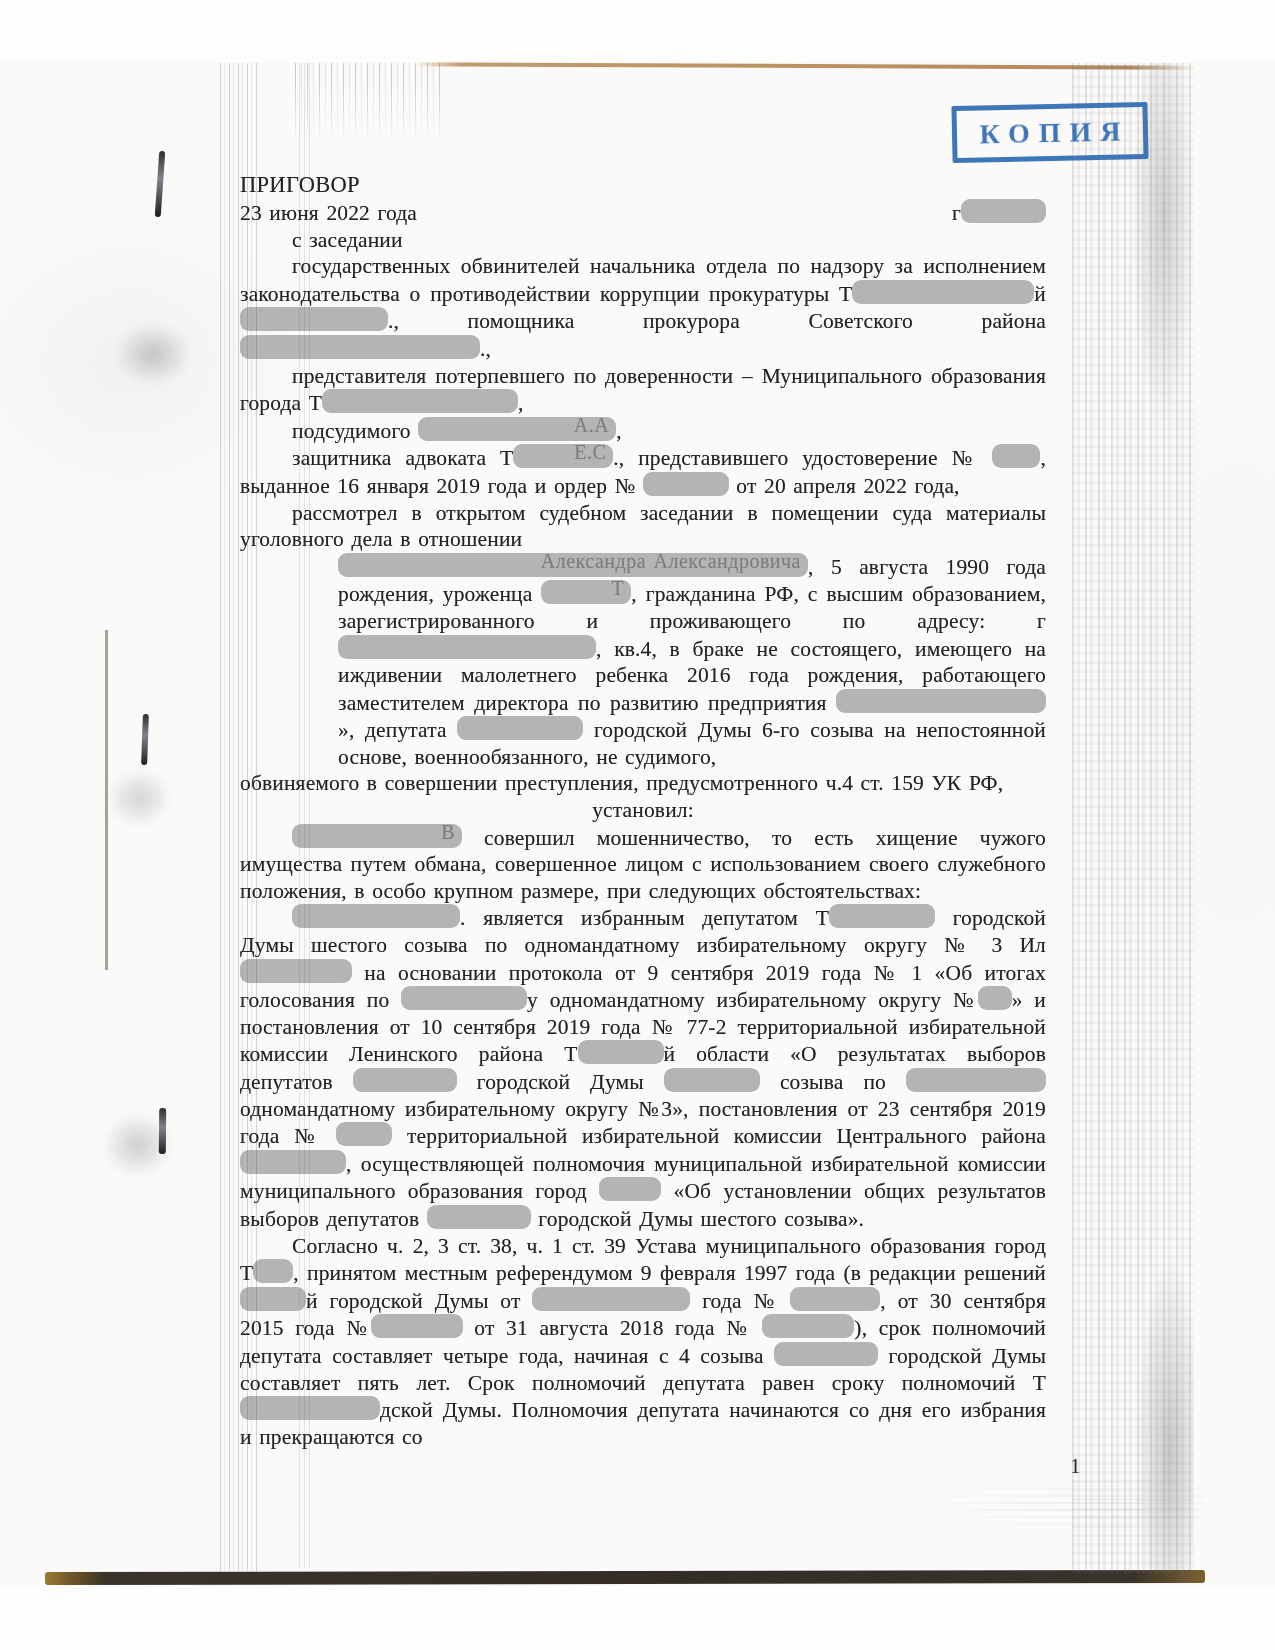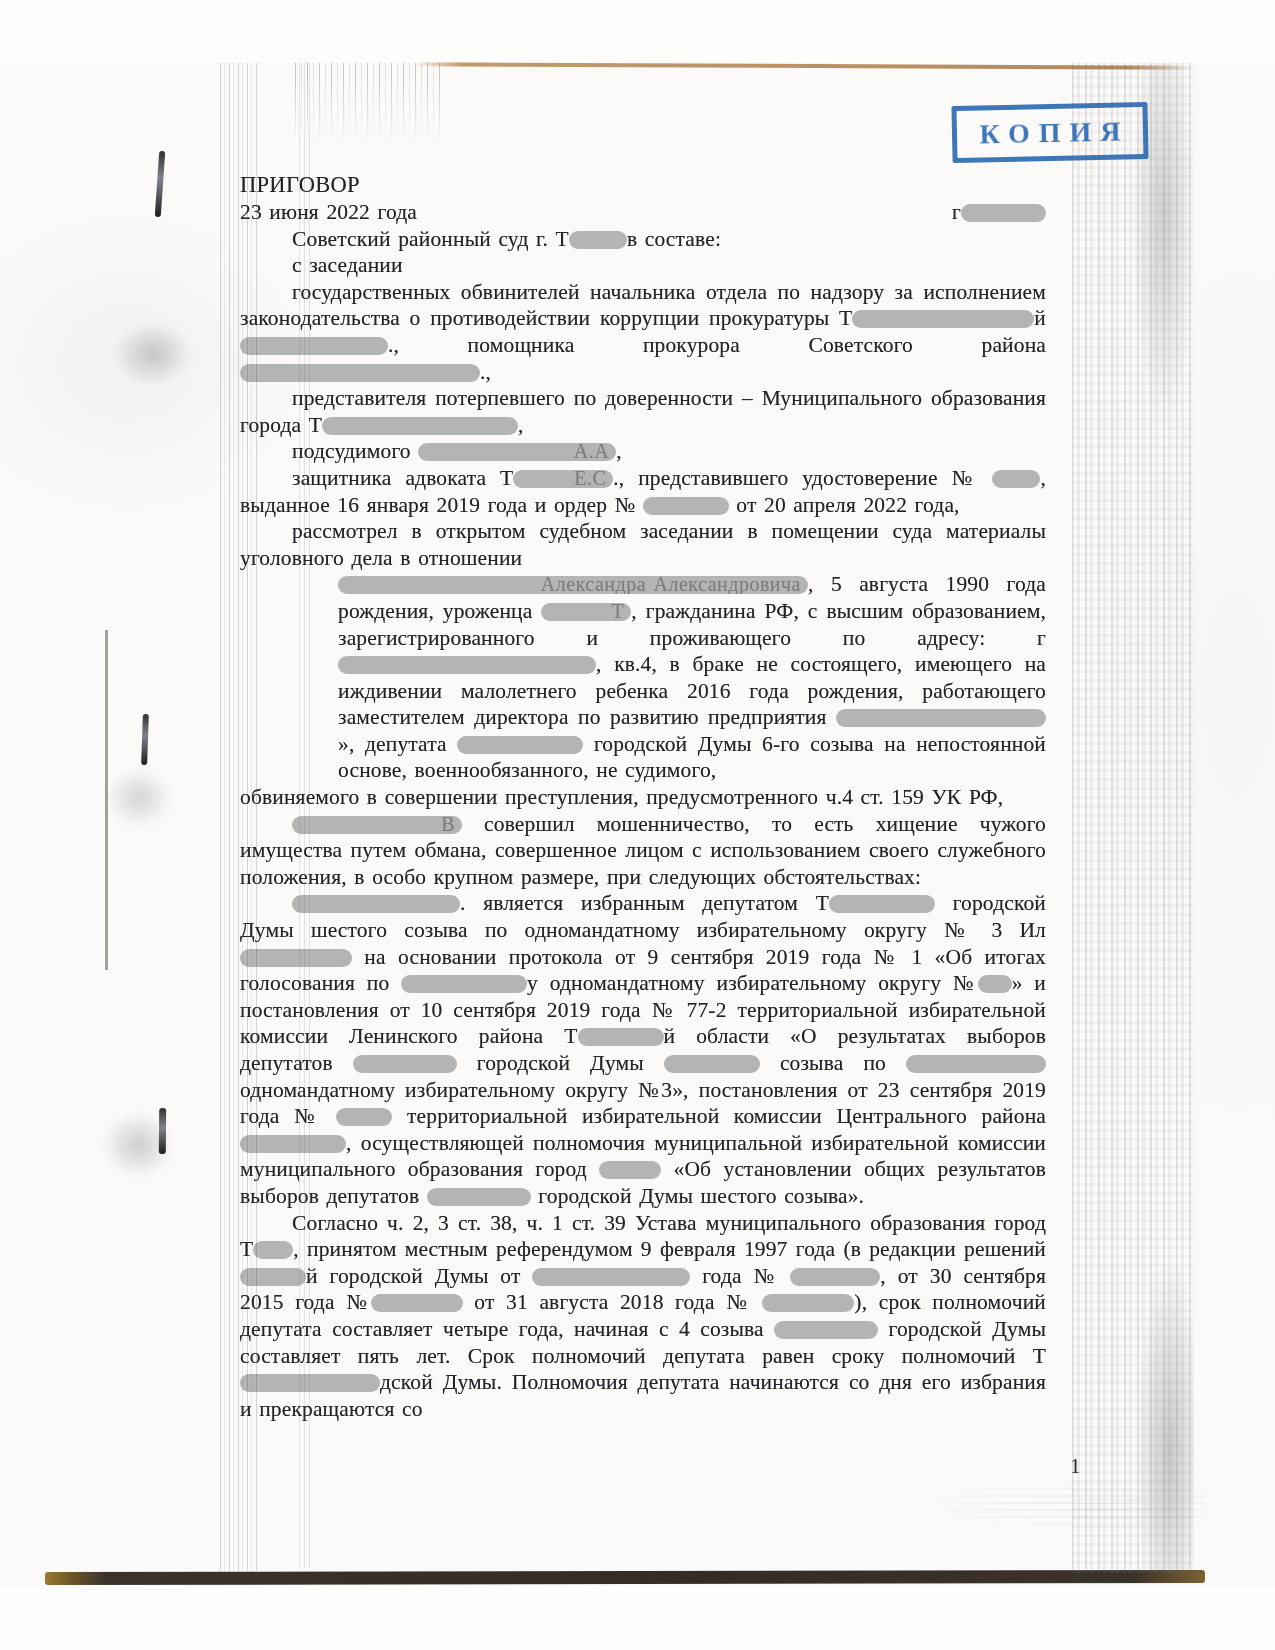--- a/index.html
+++ b/index.html
@@ -79,21 +79,21 @@
   .doc{position:absolute;left:240px;top:170px;width:806px;z-index:3;
        text-shadow:0 0 .5px rgba(40,40,44,.45);}
   .title{font-size:22.5px;line-height:29px;letter-spacing:.3px;}
   .body .para{margin:0;font-size:21.5px;line-height:26.6px;text-align:justify;word-spacing:2px;letter-spacing:.15px;}
   .para.dateline{display:flex;justify-content:space-between;align-items:baseline;text-align:left;}
   .para.indent{text-indent:52px;}
   .para.flush{text-indent:0;}
   .para.block{margin-left:98px;text-indent:0;}
   .para.center{text-align:center;text-indent:0;}
   .redact{
-    display:inline-block;height:18px;border-radius:9px;background:var(--redact,#b4b4b4);
+    display:inline-block;height:24px;border-radius:9px;background:var(--redact,#b4b4b4);
     vertical-align:-3px;position:relative;overflow:hidden;text-indent:0;
   }
   .redact .ghost{
     position:absolute;right:7px;top:-3px;font-size:20px;line-height:22px;
     color:#333338;opacity:.42;white-space:nowrap;letter-spacing:.5px;
   }
   .pagenum{position:absolute;left:1070px;top:1454px;font-size:21px;z-index:3;}
 </style>
 </head>
 <body>
@@ -123,29 +123,29 @@
 
   <div class="doc">
     <div class="title">
       <div>ПРИГОВОР</div>
     </div>
     <div class="body">
         <p class="para dateline">
           <span>23 июня 2022 года</span>
           <span>г<span class="redact" style="width: 85px;"></span></span>
         </p>
-        <p class="para indent">Советский районный суд г. Т<span class="redact" style="width: 58px;"></span>в составе:</p>
         <p class="para indent">с заседании</p>
         <p class="para indent">государственных обвинителей начальника отдела по надзору за исполнением законодательства о противодействии коррупции прокуратуры Т<span class="redact" style="width: 182px;"></span>й <span class="redact" style="width: 148px;"></span>., помощника прокурора Советского района <span class="redact" style="width: 240px;"></span>.,</p>
         <p class="para indent">представителя потерпевшего по доверенности – Муниципального образования города Т<span class="redact" style="width: 196px;"></span>,</p>
         <p class="para indent">подсудимого <span class="redact" style="width: 198px;"><span class="ghost">А.А</span></span>,</p>
         <p class="para indent">защитника адвоката Т<span class="redact" style="width: 100px;"><span class="ghost">Е.С</span></span>., представившего удостоверение № <span class="redact" style="width: 48px;"></span>, выданное 16 января 2019 года и ордер № <span class="redact" style="width: 86px;"></span> от 20 апреля 2022 года,</p>
         <p class="para indent">рассмотрел в открытом судебном заседании в помещении суда материалы уголовного дела в отношении</p>
         <p class="para block"><span class="redact" style="width: 470px;"><span class="ghost">Александра Александровича</span></span>, 5 августа 1990 года рождения, уроженца <span class="redact" style="width: 90px;"><span class="ghost">Т</span></span>, гражданина РФ, с высшим образованием, зарегистрированного и проживающего по адресу: г<span class="redact" style="width: 258px;"></span>, кв.4, в браке не состоящего, имеющего на иждивении малолетнего ребенка 2016 года рождения, работающего заместителем директора по развитию предприятия <span class="redact" style="width: 210px;"></span>», депутата <span class="redact" style="width: 126px;"></span> городской Думы 6-го созыва на непостоянной основе, военнообязанного, не судимого,</p>
         <p class="para flush">обвиняемого в совершении преступления, предусмотренного ч.4 ст. 159 УК РФ,</p>
+        <p class="para center">установил:</p>
         <p class="para indent"><span class="redact" style="width: 170px;"><span class="ghost">В</span></span> совершил мошенничество, то есть хищение чужого имущества путем обмана, совершенное лицом с использованием своего служебного положения, в особо крупном размере, при следующих обстоятельствах:</p>
         <p class="para indent"><span class="redact" style="width: 168px;"></span>. является избранным депутатом Т<span class="redact" style="width: 106px;"></span> городской Думы шестого созыва по одномандатному избирательному округу № 3 Ил<span class="redact" style="width: 112px;"></span> на основании протокола от 9 сентября 2019 года № 1 «Об итогах голосования по <span class="redact" style="width: 126px;"></span>у одномандатному избирательному округу №<span class="redact" style="width: 34px;"></span>» и постановления от 10 сентября 2019 года № 77-2 территориальной избирательной комиссии Ленинского района Т<span class="redact" style="width: 86px;"></span>й области «О результатах выборов депутатов <span class="redact" style="width: 104px;"></span> городской Думы <span class="redact" style="width: 96px;"></span> созыва по <span class="redact" style="width: 140px;"></span> одномандатному избирательному округу №3», постановления от 23 сентября 2019 года № <span class="redact" style="width: 56px;"></span> территориальной избирательной комиссии Центрального района <span class="redact" style="width: 106px;"></span>, осуществляющей полномочия муниципальной избирательной комиссии муниципального образования город <span class="redact" style="width: 62px;"></span> «Об установлении общих результатов выборов депутатов <span class="redact" style="width: 104px;"></span> городской Думы шестого созыва».</p>
         <p class="para indent">Согласно ч. 2, 3 ст. 38, ч. 1 ст. 39 Устава муниципального образования город Т<span class="redact" style="width: 40px;"></span>, принятом местным референдумом 9 февраля 1997 года (в редакции решений <span class="redact" style="width: 66px;"></span>й городской Думы от <span class="redact" style="width: 158px;"></span> года № <span class="redact" style="width: 90px;"></span>, от 30 сентября 2015 года №<span class="redact" style="width: 92px;"></span> от 31 августа 2018 года № <span class="redact" style="width: 92px;"></span>), срок полномочий депутата составляет четыре года, начиная с 4 созыва <span class="redact" style="width: 104px;"></span> городской Думы составляет пять лет. Срок полномочий депутата равен сроку полномочий Т<span class="redact" style="width: 140px;"></span>дской Думы. Полномочия депутата начинаются со дня его избрания и прекращаются со</p>
       </div>
   </div>
 
   <div class="pagenum">1</div>
 
 </div>
 

